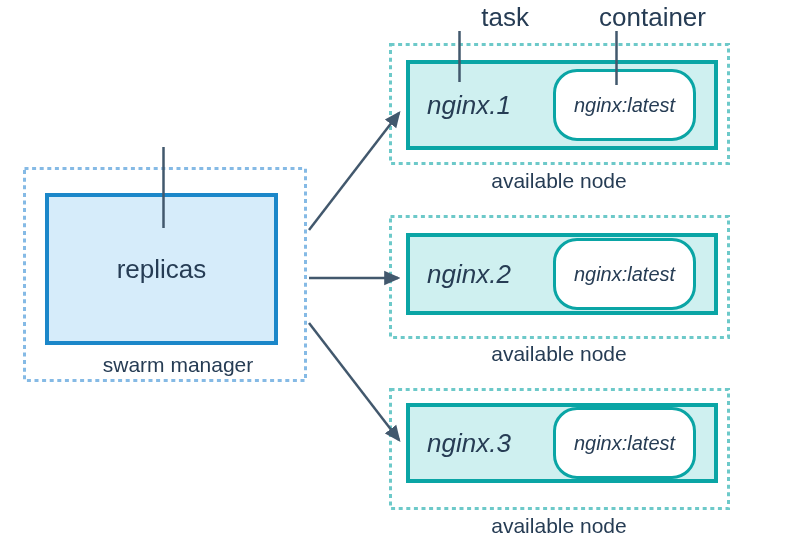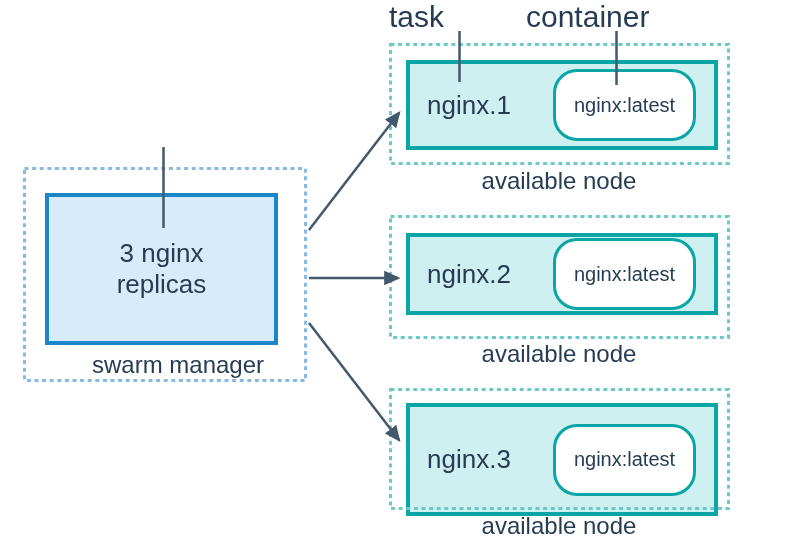--- a/index.html
+++ b/index.html
@@ -22,62 +22,63 @@
   #canvas {
     position: relative;
     width: 800px;
     height: 552px;
     background: #FFFFFF;
     overflow: hidden;
   }
   .abs { position: absolute; }
 
   .callout-label {
-    font-size: 30px;
+    font-size: 26px;
     line-height: 30px;
-    text-align: left;
+    text-align: right;
     color: var(--text);
     white-space: nowrap;
   }
 
   
   .service-box {
     left: 45px; top: 193px;
     width: 233px; height: 152px;
     background: var(--service-fill);
     border: 4px solid var(--service-border);
     display: flex; flex-direction: column;
     align-items: center; justify-content: center;
     text-align: center;
     font-size: 26px; line-height: 31px;
   }
 
   .caption {
-    font-size: 24px;
+    font-size: 21px;
     line-height: 24px;
     text-align: center;
     color: var(--text);
     white-space: nowrap;
   }
   .swarm-caption { left: 36px; top: 353px; width: 284px; }
 
   
   .node-box {
     left: 406px;
     width: 312px;
     background: var(--node-fill);
     border: 4px solid var(--node-border);
     display: flex;
     align-items: center;
     justify-content: space-between;
     padding: 0 18px 0 17px;
+    font-style: italic;
   }
   .node-box.n1 { top: 60px;  height: 90px; }
   .node-box.n2 { top: 233px; height: 82px; }
-  .node-box.n3 { top: 403px; height: 113px; }
+  .node-box.n3 { top: 403px; height: 80px; }
 
   .task-name {
     font-size: 26px;
     color: var(--text);
     white-space: nowrap;
   }
   .container-box {
     width: 143px; height: 72px;
     background: var(--container-fill);
     border: 3px solid var(--node-border);
@@ -112,21 +113,20 @@
 </style>
 </head>
 <body>
 
 <div id="canvas">
 
   <div class="abs callout-label" style="left:389px; top:2px; width:140px;">task</div>
   <div class="abs callout-label" style="left:526px; top:2px; width:180px;">container</div>
 
   <div class="abs service-box">
-    <div>3 nginx</div>
     <div>replicas</div>
   </div>
   <div class="abs caption swarm-caption">swarm manager</div>
 
   <div class="abs node-box n1">
     <span class="task-name">nginx.1</span>
     <span class="container-box">
       <span class="container-image">nginx:latest</span>
     </span>
   </div>

